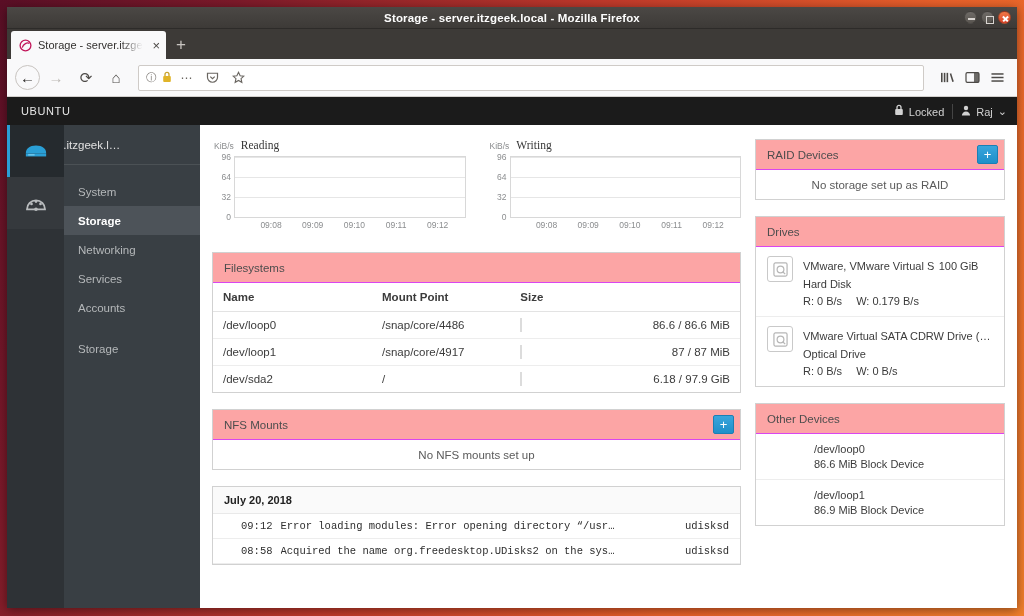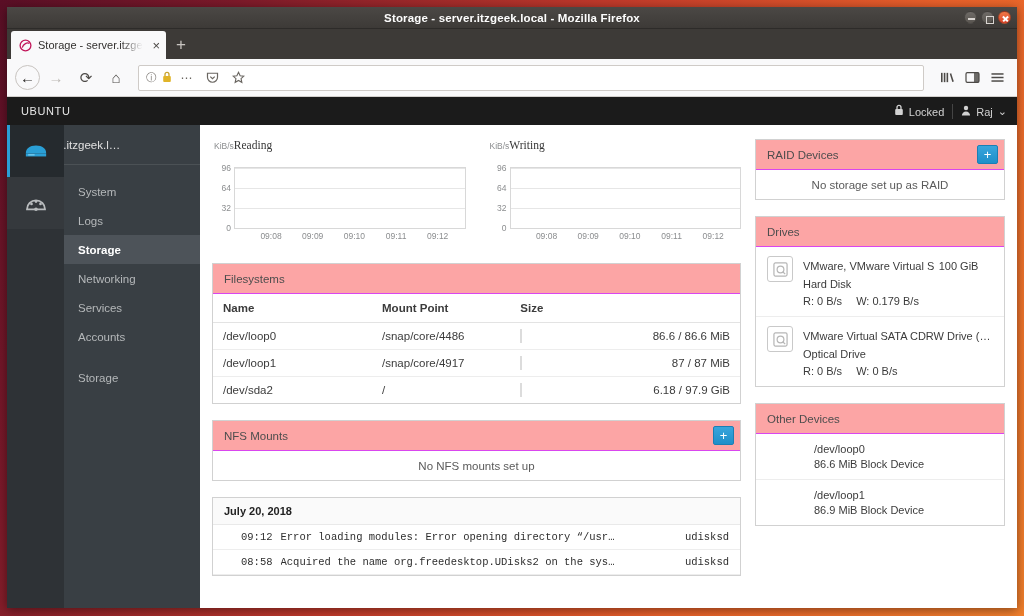--- a/index.html
+++ b/index.html
@@ -119,21 +119,21 @@
 
   
   #ckmain { flex: 1 1 auto; background: #fff; display: flex; padding: 14px 12px 0 12px; gap: 14px;
             overflow: hidden; }
   #colLeft { flex: 1 1 auto; min-width: 0; }
   #colRight { width: 250px; flex: 0 0 auto; }
 
   
   .charts { display: flex; gap: 22px; margin-bottom: 18px; }
   .chartbox { flex: 1 1 0; min-width: 0; }
-  .chartlabels { display: flex; align-items: baseline; margin-bottom: 16px; padding-left: 2px; }
+  .chartlabels { display: flex; align-items: baseline; gap: 7px; margin-bottom: 5px; padding-left: 2px; }
   .chartlabels .unit { font-size: 8.5px; color: #8b8d8f; }
   .chartlabels .cname { font-size: 11.5px; color: #363636; font-family: Liberation Serif, serif; }
   .plotwrap { position: relative; height: 78px; padding-left: 22px; padding-bottom: 16px; }
   .plot { position: absolute; left: 22px; right: 0; top: 0; bottom: 16px;
           border: 1px solid #d8d8d8; background: #fff; }
   .gridline { position: absolute; left: 0; right: 0; height: 1px; background: #e6e6e6; }
   .ytick { position: absolute; right: calc(100% + 4px); transform: translateY(-50%);
            font-size: 8.5px; color: #8b8d8f; white-space: nowrap; }
   .ytickwrap { position: absolute; left: 0; right: 0; }
   .xticks { position: absolute; left: 22px; right: 0; bottom: 0; height: 14px; }
@@ -336,21 +336,20 @@
                 <rect x="3.4" y="6.6" width="6" height="1.5" fill="#d8d8d8"></rect>
                 <rect x="3.4" y="11.6" width="5" height="1.4" fill="#d8d8d8"></rect>
                 <rect x="10.6" y="11" width="1.4" height="3" fill="#d8d8d8"></rect>
                 <rect x="9.9" y="11.7" width="2.8" height="1.4" fill="#d8d8d8"></rect>
               </svg>
             </span>
             <span>server.itzgeek.l…</span>
           </div>
           <div class="navlist">
             <div class="navitem">System</div>
-            <div class="navitem">Logs</div>
             <div class="navitem active">Storage</div>
             <div class="navitem">Networking</div>
             <div class="navitem">Services</div>
             <div class="navitem">Accounts</div>
             <div class="navitem gap">Storage</div>
           </div>
         </div>
 
         <div id="ckmain">
 

